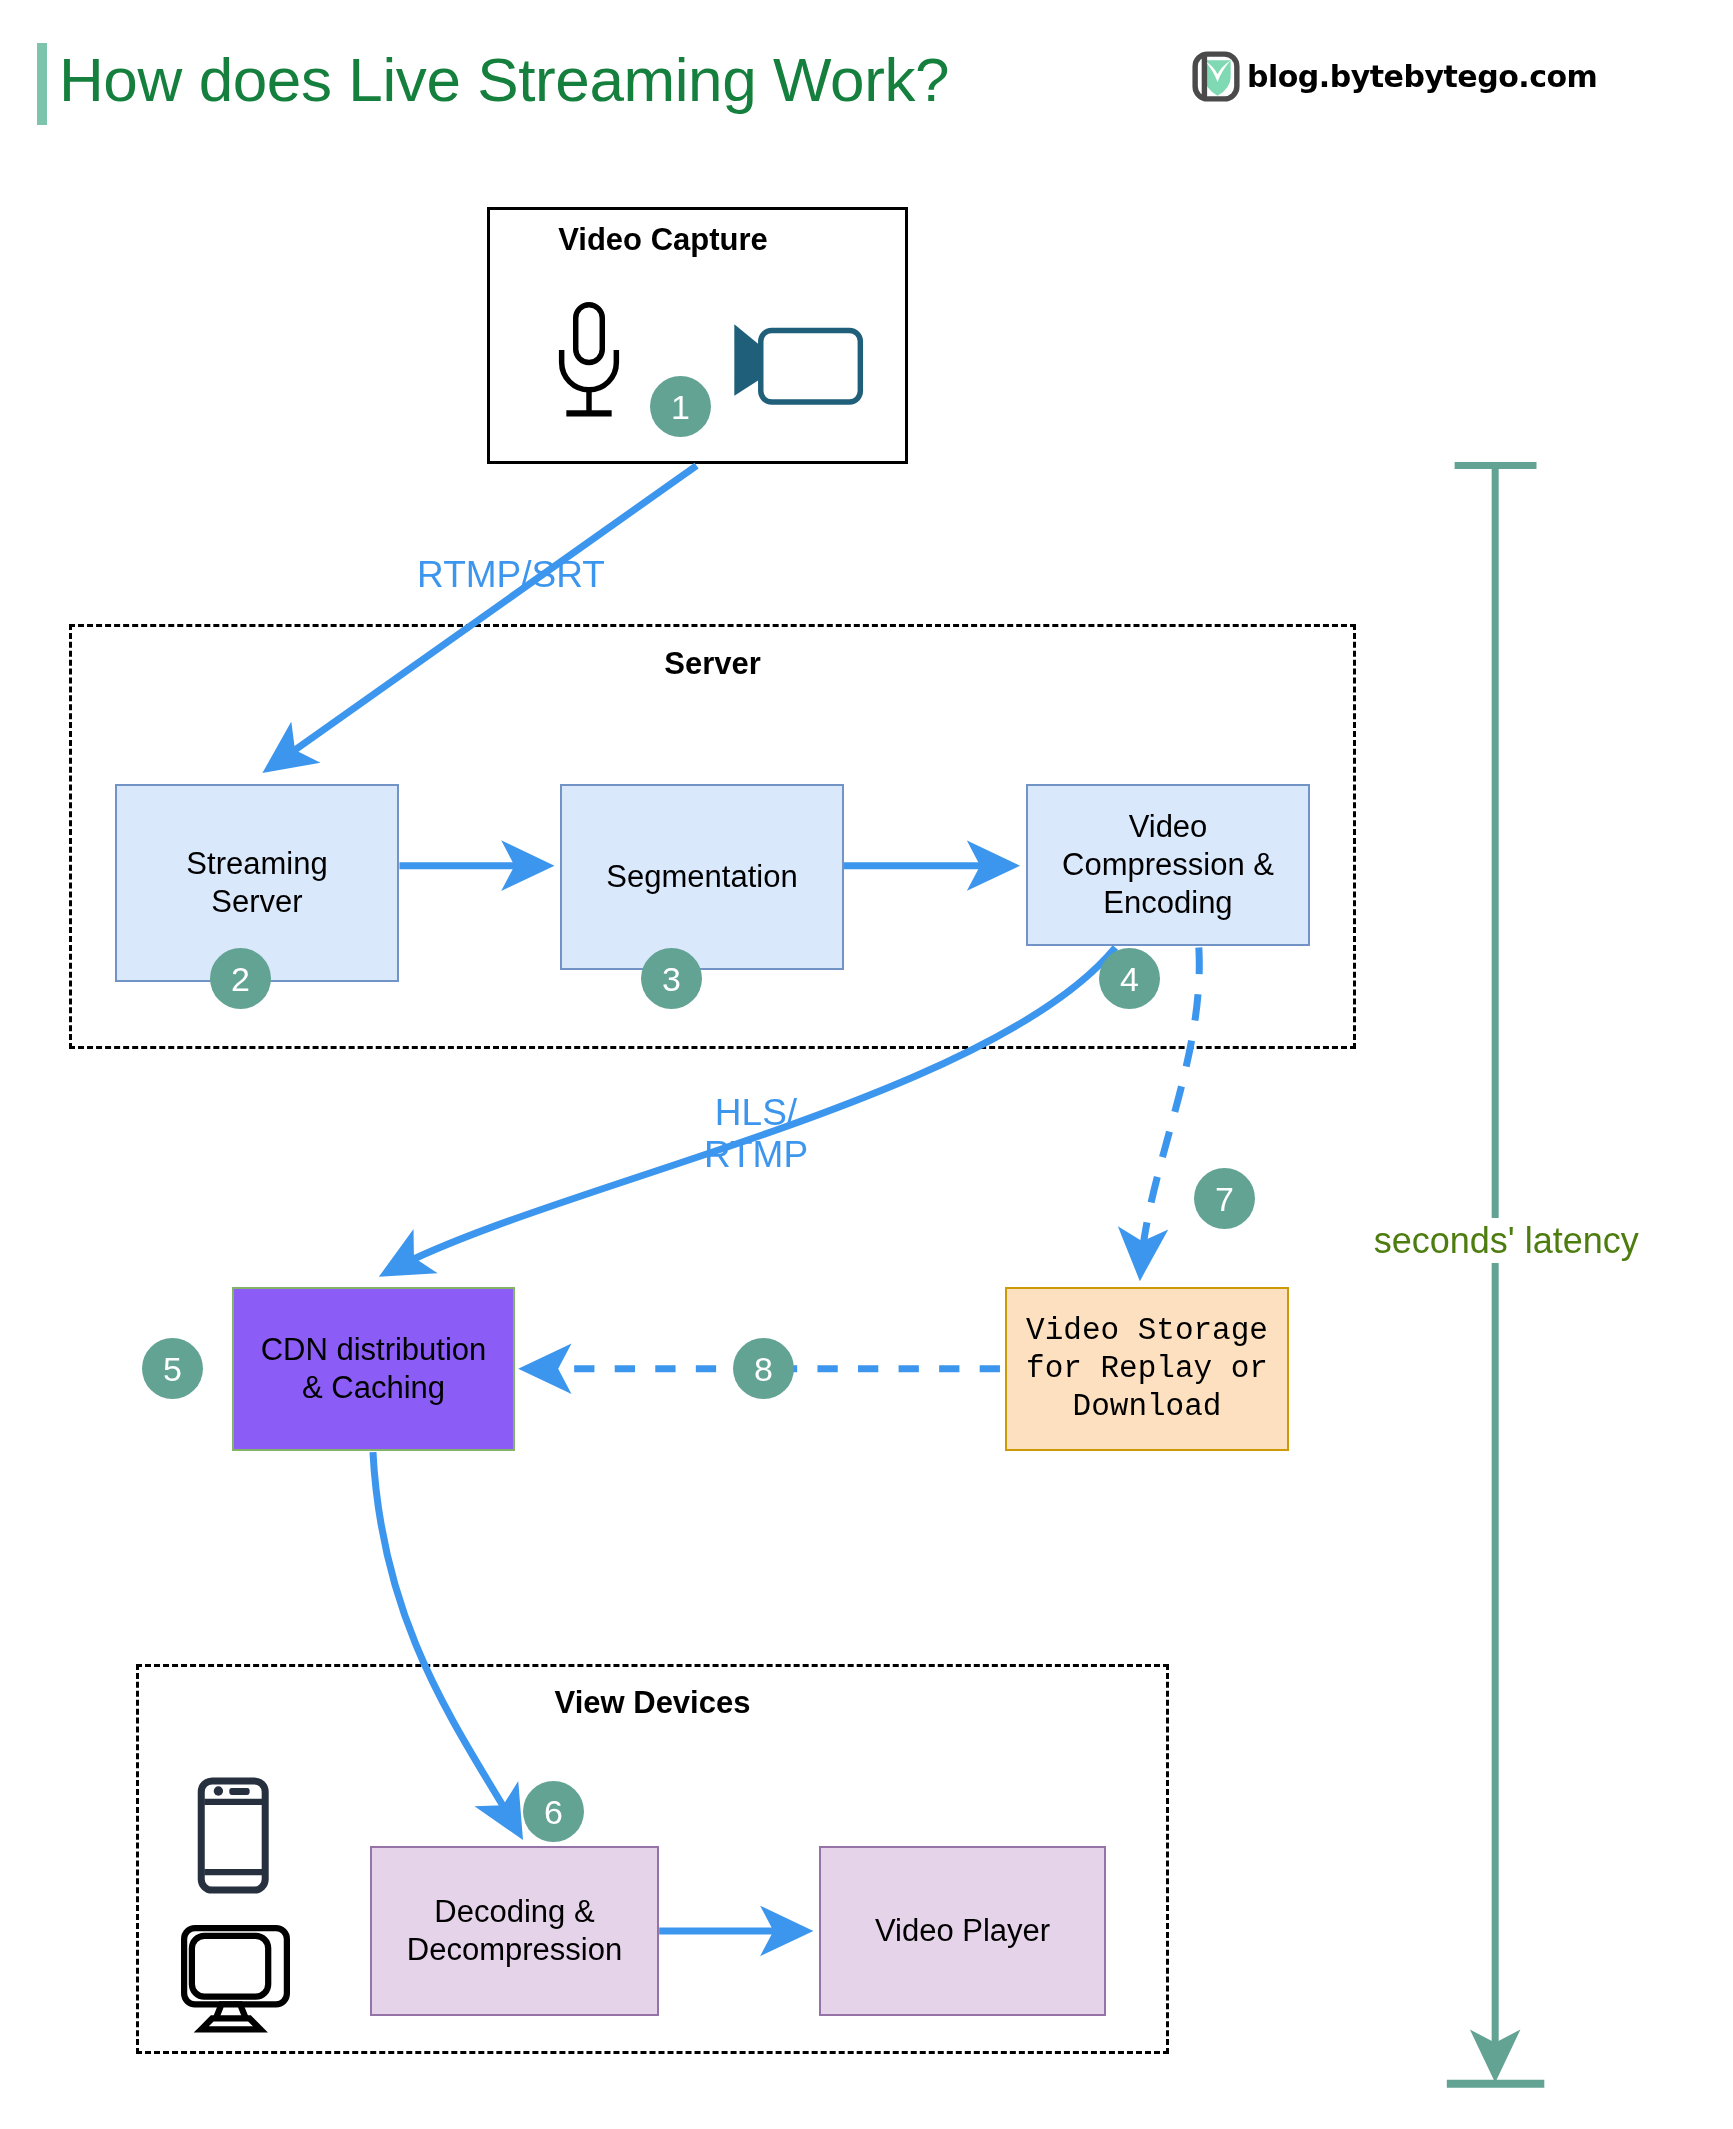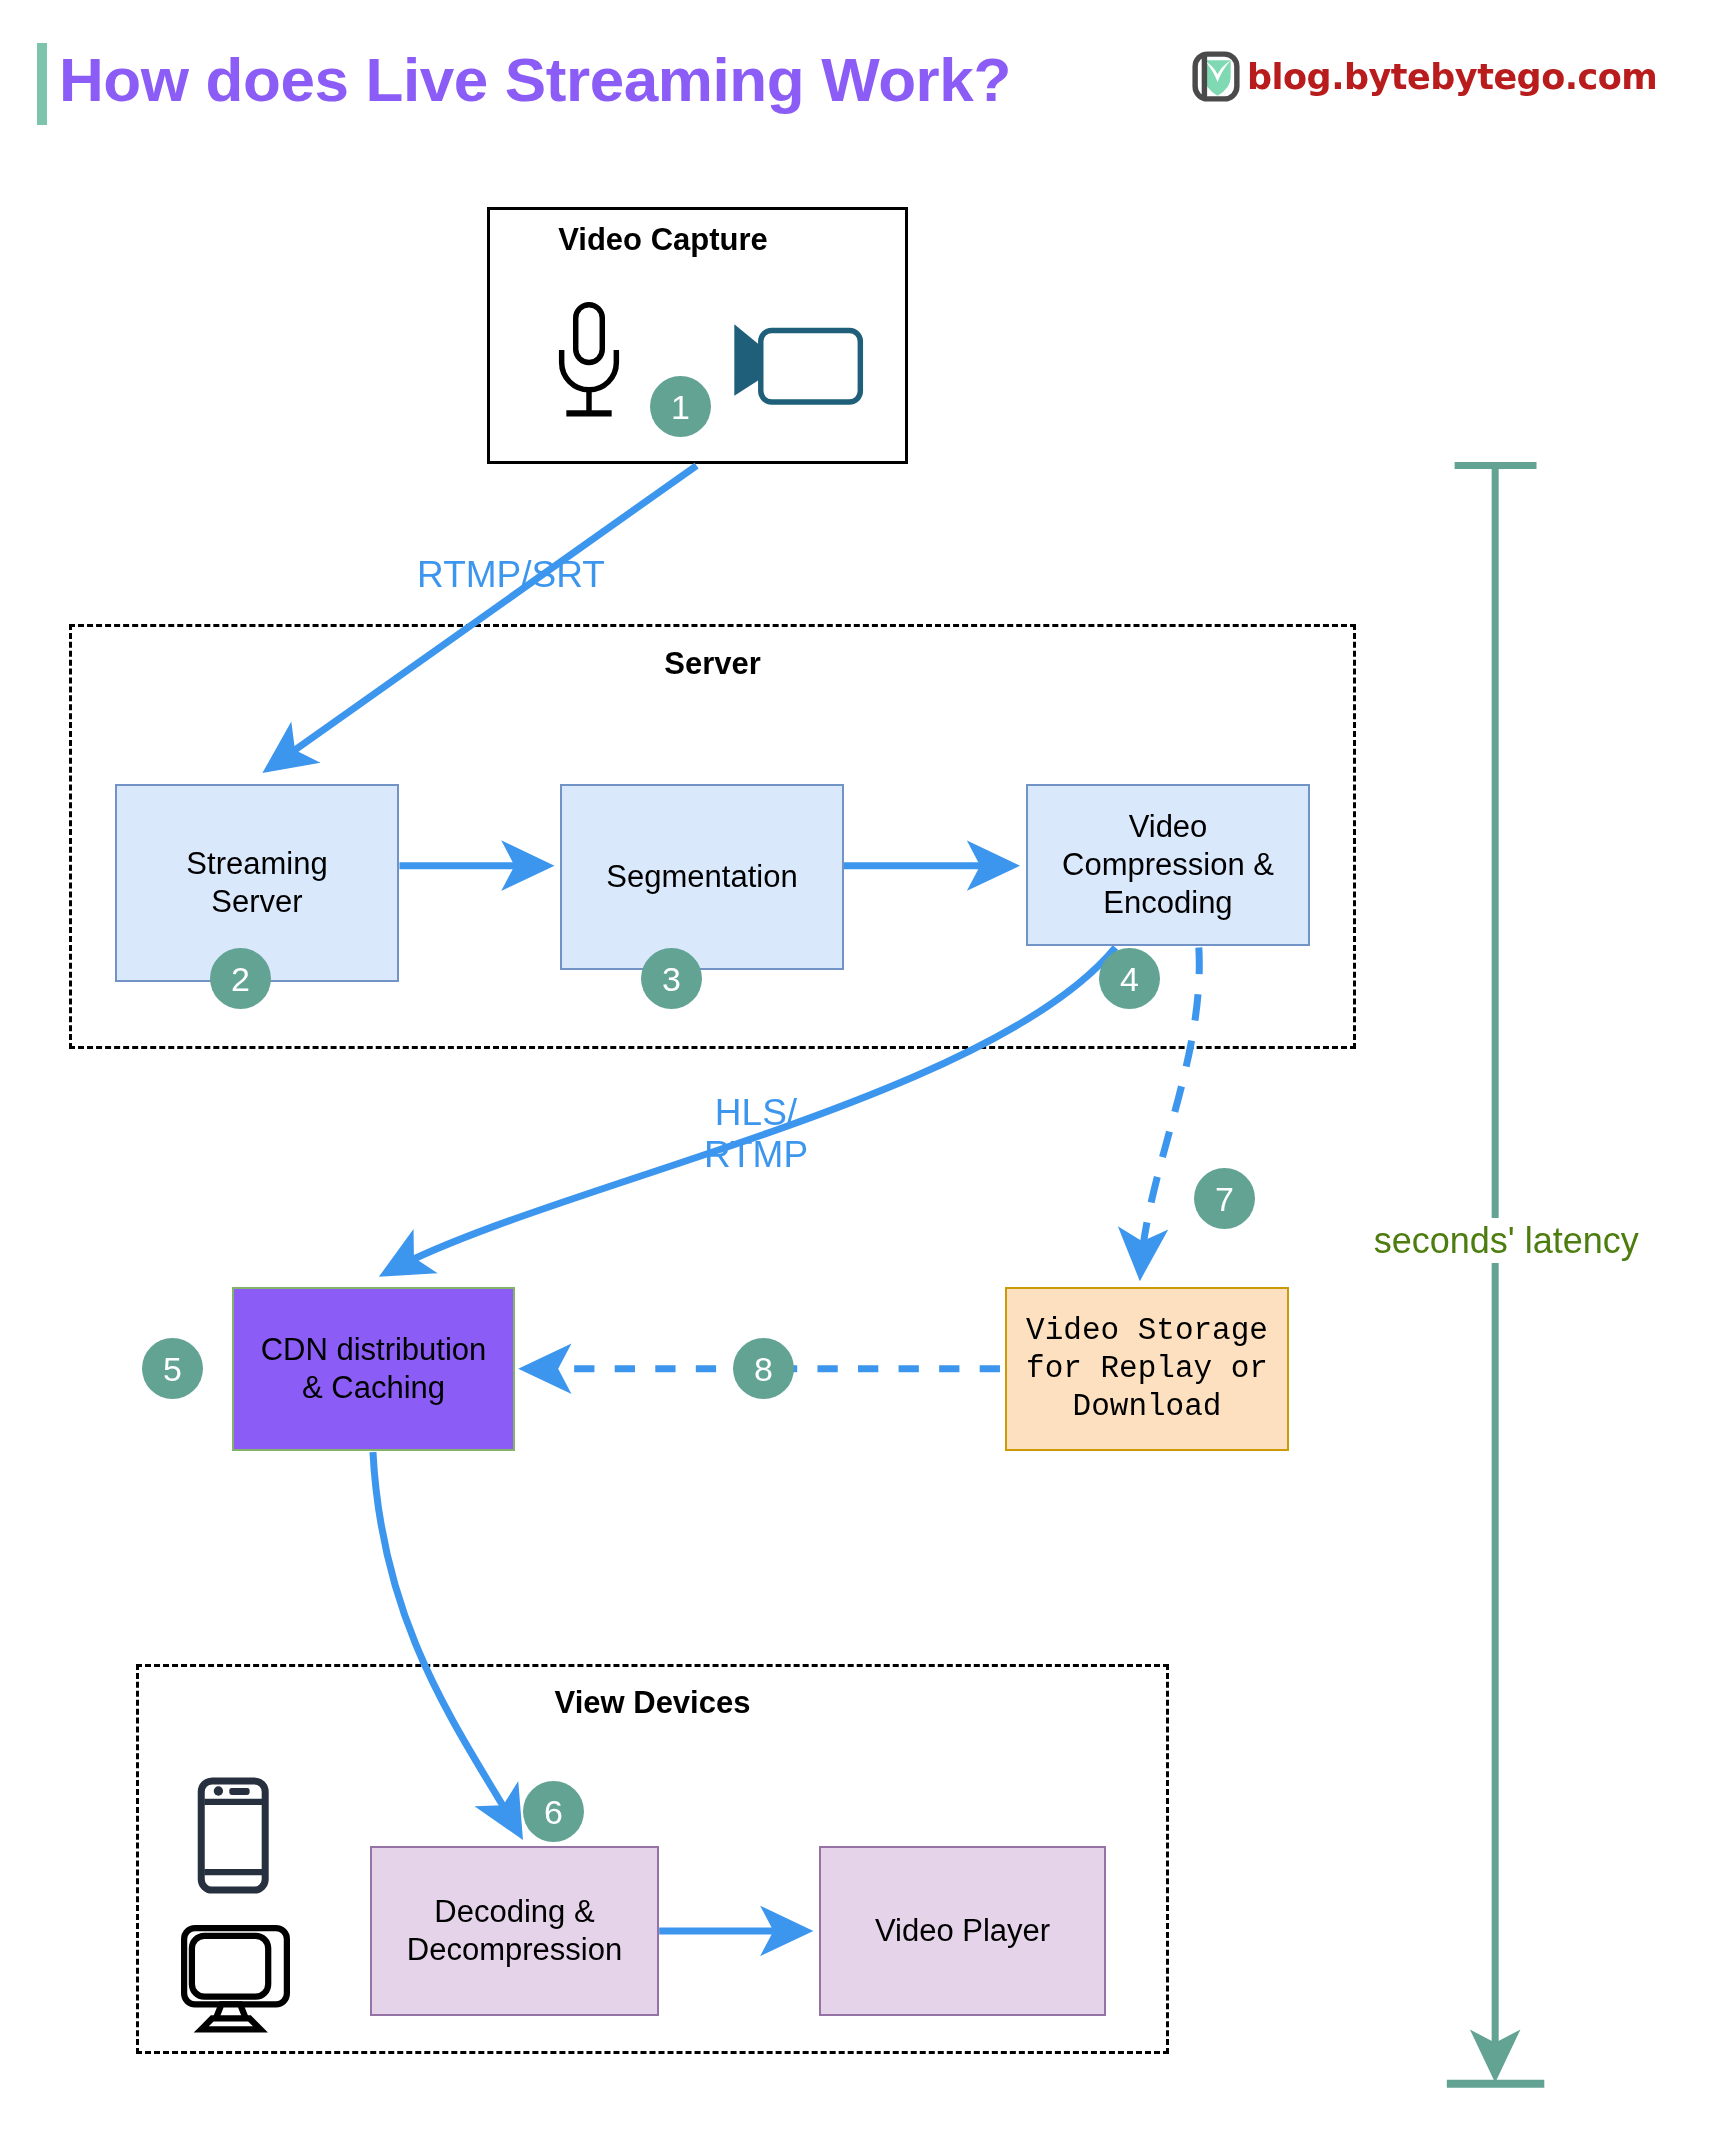--- a/index.html
+++ b/index.html
@@ -3,24 +3,24 @@
 <meta charset="utf-8">
 <style>
   html,body{margin:0;padding:0;background:#ffffff;}
   body{font-family:"Liberation Sans",sans-serif;}
   #canvas{position:relative;width:1734px;height:2129px;background:#ffffff;overflow:hidden;}
 
   
   #header{position:absolute;left:0;top:0;width:1734px;height:148px;}
   #title-bar{position:absolute;left:37px;top:43px;width:10px;height:82px;background:#7cc5ac;}
   #page-title{position:absolute;left:59px;top:37px;font-size:62px;line-height:86px;
-    color:#8b5cf6;white-space:nowrap;font-weight:700;letter-spacing:-0.4px;text-align:right;}
+    color:#15803d;white-space:nowrap;font-weight:400;letter-spacing:-0.4px;text-align:right;}
   #brand{position:absolute;left:1192px;top:51px;display:flex;align-items:center;gap:7px;}
   #brand-logo{width:48px;height:51px;flex:none;}
-  #brand-text{font-size:35px;font-weight:700;color:#b91c1c;letter-spacing:-0.5px;
+  #brand-text{font-size:30px;font-weight:700;color:#000000;letter-spacing:-0.5px;
     font-family:"DejaVu Sans",sans-serif;white-space:nowrap;}
 
   
   .node{position:absolute;box-sizing:border-box;display:flex;align-items:center;
     justify-content:center;text-align:center;font-size:31px;line-height:1.22;color:#000;}
   .node span{display:block;padding:0 7.8px;}
   .blue-node{background:#dae8fc;border:2.3px solid #7293c6;}
   .green-node{background:#8b5cf6;border:2.3px solid #82b366;}
   .orange-node{background:#fce0bf;border:2.3px solid #cc9a06;font-family:Liberation Mono, monospace;}
   .purple-node{background:#e5d3ea;border:2.3px solid #9673a6;}

